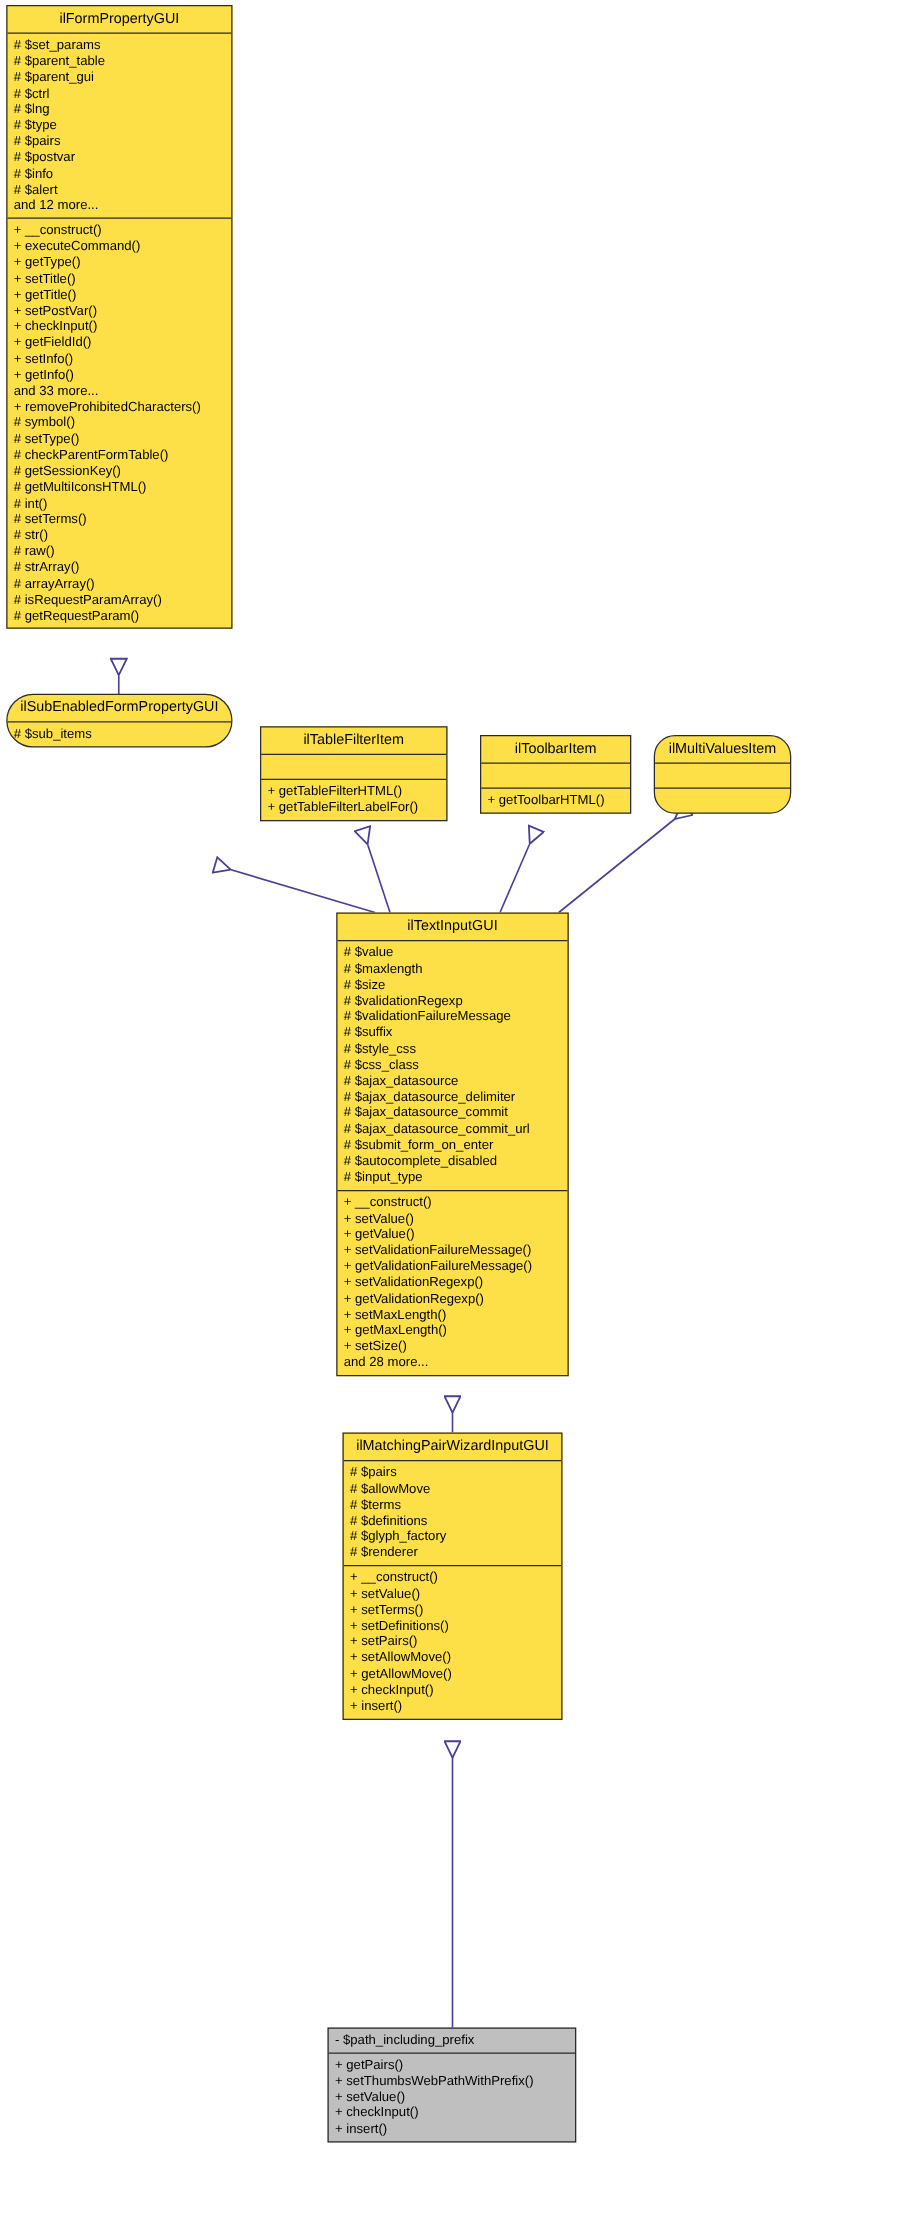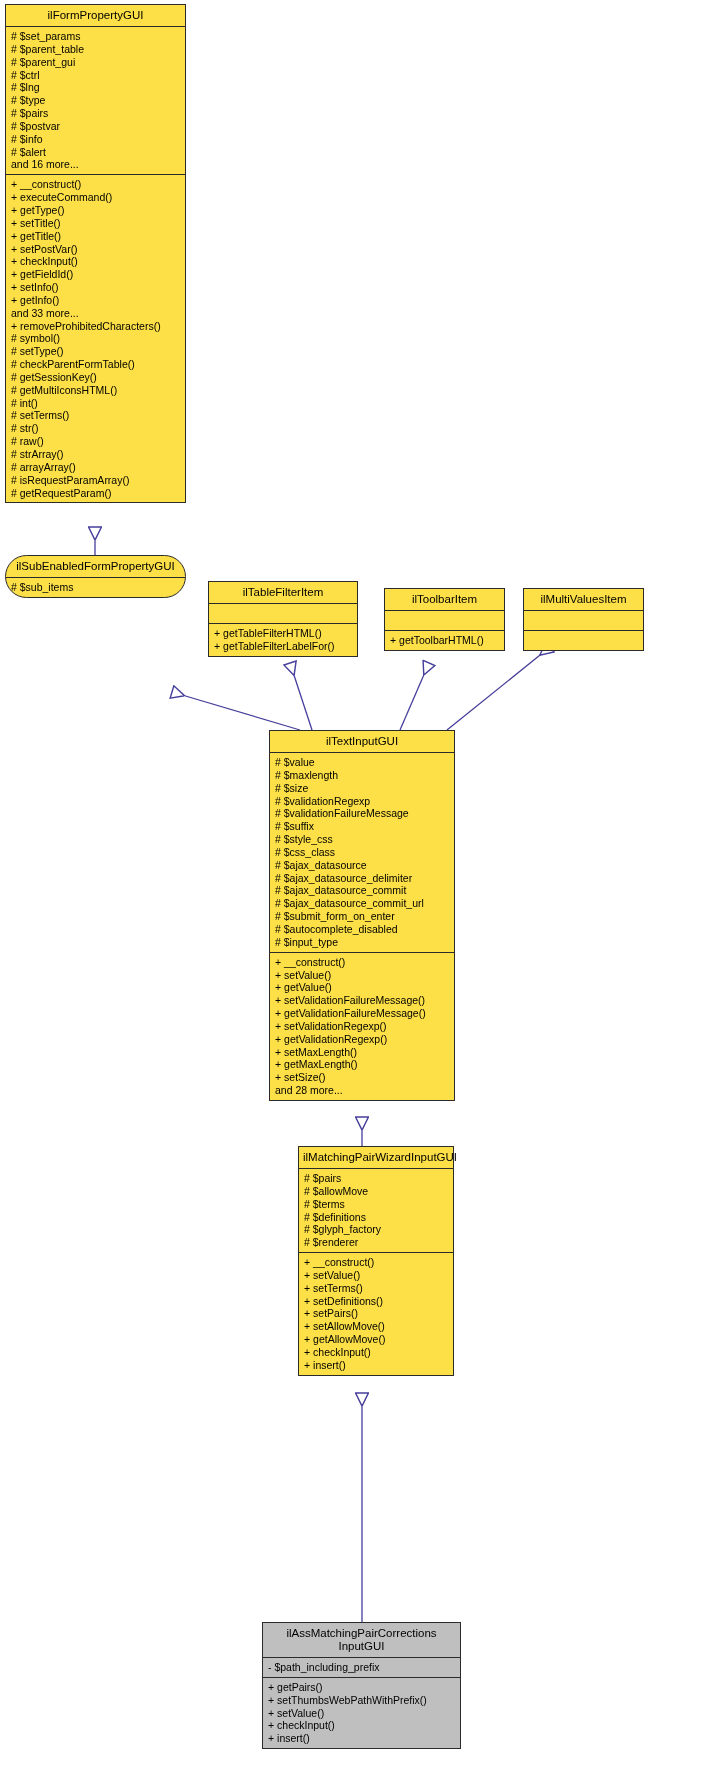--- a/index.html
+++ b/index.html
@@ -97,21 +97,21 @@
       <div class="member"># $set_params</div>
       <div class="member"># $parent_table</div>
       <div class="member"># $parent_gui</div>
       <div class="member"># $ctrl</div>
       <div class="member"># $lng</div>
       <div class="member"># $type</div>
       <div class="member"># $pairs</div>
       <div class="member"># $postvar</div>
       <div class="member"># $info</div>
       <div class="member"># $alert</div>
-      <div class="member">and 16 more...</div>
+      <div class="member">and 12 more...</div>
     </div>
     <div class="box-section">
       <div class="member">+ __construct()</div>
       <div class="member">+ executeCommand()</div>
       <div class="member">+ getType()</div>
       <div class="member">+ setTitle()</div>
       <div class="member">+ getTitle()</div>
       <div class="member">+ setPostVar()</div>
       <div class="member">+ checkInput()</div>
       <div class="member">+ getFieldId()</div>
@@ -152,21 +152,21 @@
   </div>
 
   <div class="umlbox" style="left:384px; top:588px; width:121px;">
     <div class="box-title">ilToolbarItem</div>
     <div class="box-section empty"></div>
     <div class="box-section">
       <div class="member">+ getToolbarHTML()</div>
     </div>
   </div>
 
-  <div class="umlbox" style="left:523px; top:588px; width:121px;">
+  <div class="umlbox" style="left:523px; top:588px; width:110px;border-radius:17px;">
     <div class="box-title">ilMultiValuesItem</div>
     <div class="box-section empty"></div>
     <div class="box-section empty"></div>
   </div>
 
   <div class="umlbox" style="left:269px; top:730px; width:186px;">
     <div class="box-title">ilTextInputGUI</div>
     <div class="box-section">
       <div class="member"># $value</div>
       <div class="member"># $maxlength</div>
@@ -192,21 +192,21 @@
       <div class="member">+ getValidationFailureMessage()</div>
       <div class="member">+ setValidationRegexp()</div>
       <div class="member">+ getValidationRegexp()</div>
       <div class="member">+ setMaxLength()</div>
       <div class="member">+ getMaxLength()</div>
       <div class="member">+ setSize()</div>
       <div class="member">and 28 more...</div>
     </div>
   </div>
 
-  <div class="umlbox" style="left:274px; top:1146px; width:156px;margin-left:24px;">
+  <div class="umlbox" style="left:274px; top:1146px; width:176px;">
     <div class="box-title">ilMatchingPairWizardInputGUI</div>
     <div class="box-section">
       <div class="member"># $pairs</div>
       <div class="member"># $allowMove</div>
       <div class="member"># $terms</div>
       <div class="member"># $definitions</div>
       <div class="member"># $glyph_factory</div>
       <div class="member"># $renderer</div>
     </div>
     <div class="box-section">
@@ -216,24 +216,20 @@
       <div class="member">+ setDefinitions()</div>
       <div class="member">+ setPairs()</div>
       <div class="member">+ setAllowMove()</div>
       <div class="member">+ getAllowMove()</div>
       <div class="member">+ checkInput()</div>
       <div class="member">+ insert()</div>
     </div>
   </div>
 
   <div class="umlbox filled" style="left:262px; top:1622px; width:199px;">
-    <div class="box-title">
-      <span>ilAssMatchingPairCorrections</span><br>
-      <span>InputGUI</span>
-    </div>
     <div class="box-section">
       <div class="member">- $path_including_prefix</div>
     </div>
     <div class="box-section">
       <div class="member">+ getPairs()</div>
       <div class="member">+ setThumbsWebPathWithPrefix()</div>
       <div class="member">+ setValue()</div>
       <div class="member">+ checkInput()</div>
       <div class="member">+ insert()</div>
     </div>

